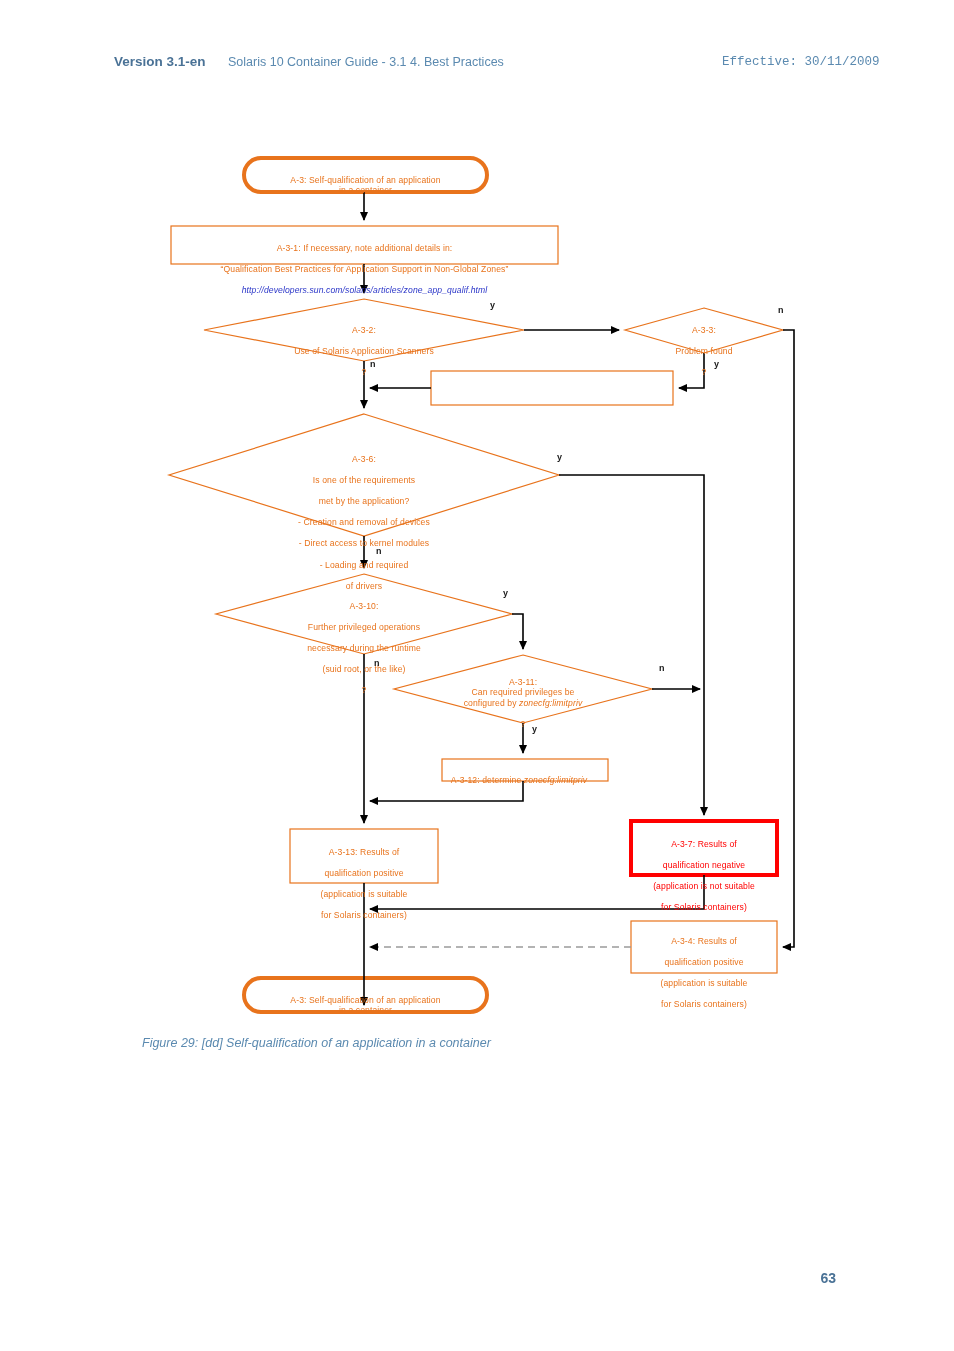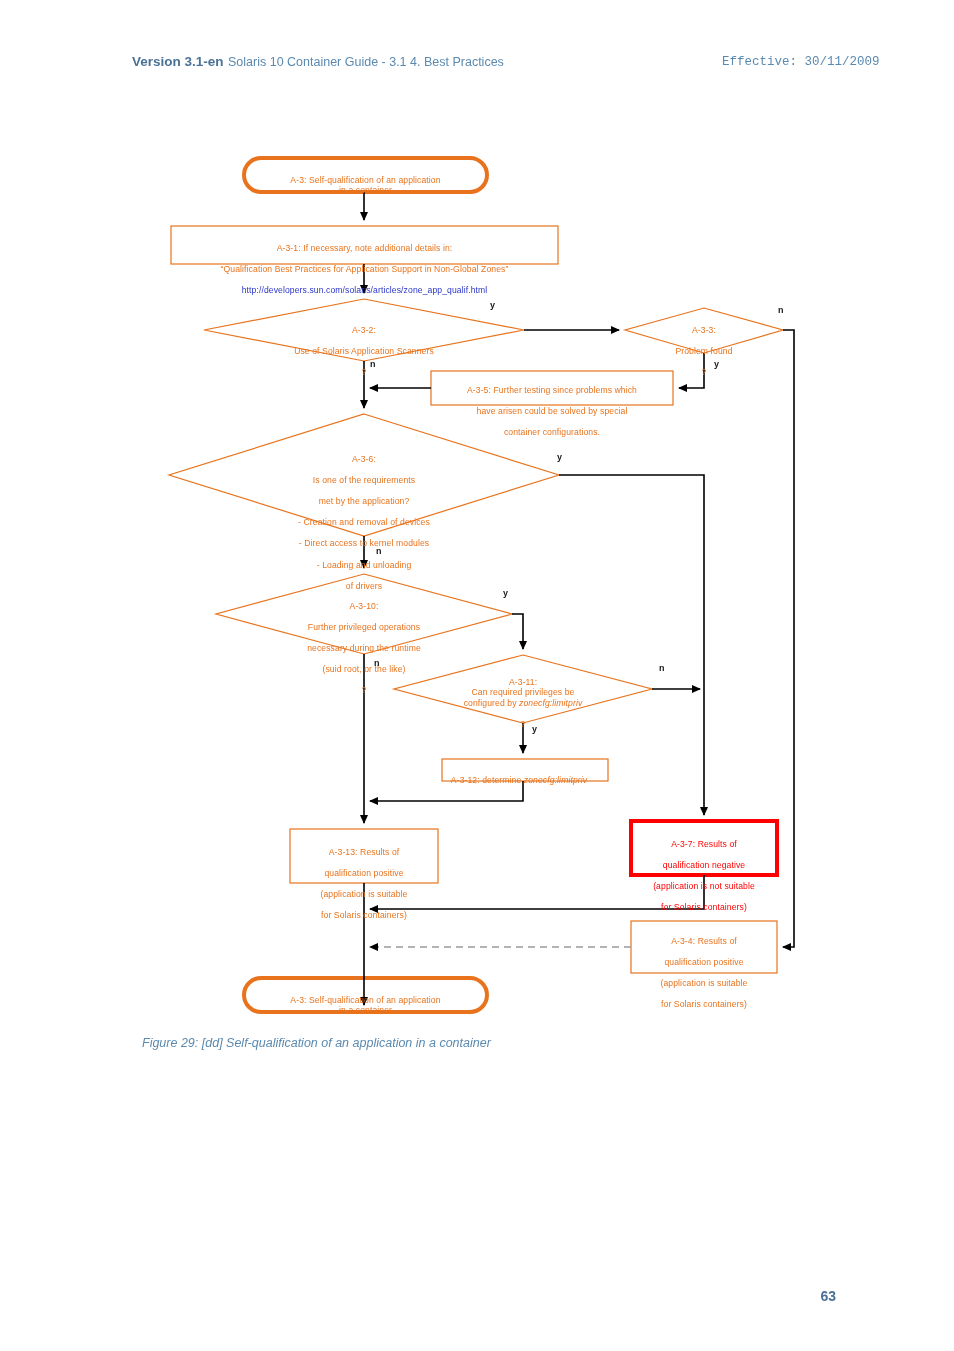--- a/index.html
+++ b/index.html
@@ -8,21 +8,21 @@
     background:#ffffff;
     font-family:"Liberation Sans", sans-serif;
     position:relative;
     overflow:hidden;
   }
   
   #page-header{
     position:absolute;left:0;top:54px;width:954px;height:24px;
   }
   #hdr-version{
-    position:absolute;left:132px;top:0;
+    position:absolute;left:114px;top:0;
     font-size:13.5px;font-weight:bold;color:#4a7296;
     white-space:nowrap;
   }
   #hdr-guide{
     position:absolute;left:228px;top:1px;
     font-size:12.5px;color:#5b8ab0;white-space:nowrap;
   }
   #hdr-effective{
     position:absolute;left:722px;top:1px;
     font-size:12.5px;color:#5b8ab0;white-space:nowrap;font-family:Liberation Mono, monospace;
@@ -38,42 +38,42 @@
     position:absolute;
     color:#E8731C;
     font-size:8.6px;
     line-height:10.6px;
     text-align:center;
     white-space:pre-line;
     pointer-events:none;
     letter-spacing:.1px;
   }
   .node-text.red{color:#FF0000;}
-  .node-text .url{color:#2a35c8;}
+  .node-text .url{color:#2a35c8;font-style:italic;}
   .node-text .ital{font-style:italic;}
   .edge-label{
     position:absolute;
     color:#1a1a1a;
     font-size:9px;
     font-weight:bold;
     font-family:"Liberation Sans", sans-serif;
   }
   
   #figure-caption{
     position:absolute;left:142px;top:1036px;
     font-size:12.5px;font-style:italic;color:#5b8ab0;
     white-space:nowrap;
     text-align:right;
   }
   
   #page-number{
     position:absolute;left:0;top:1270px;width:954px;
     text-align:right;padding-right:118px;
     box-sizing:border-box;
-    font-size:14px;font-weight:bold;color:#4a7296;margin-top:18px;
+    font-size:14px;font-weight:bold;color:#4a7296;
   }
 </style>
 </head>
 <body>
 
 <div id="page-header">
   <span id="hdr-version">Version 3.1-en</span>
   <span id="hdr-guide">Solaris 10 Container Guide - 3.1   4. Best Practices</span>
   <span id="hdr-effective">Effective: 30/11/2009</span>
 </div>
@@ -169,33 +169,28 @@
   <span>Use of Solaris Application Scanners</span><br>
   <span>?</span>
 </div>
 
 <div class="node-text" style="left:640px;top:314px;width:120px;">
   <span>A-3-3:</span><br>
   <span>Problem found</span><br>
   <span>?</span>
 </div>
 
-<div class="node-text" style="left:427px;top:374px;width:242px;">
-  <span>A-3-5: Further testing since problems which</span><br>
-  <span>have arisen could be solved by special</span><br>
-  <span>container configurations.</span>
-</div>
 
 <div class="node-text" style="left:240px;top:443px;width:240px;">
   <span>A-3-6:</span><br>
   <span>Is one of the requirements</span><br>
   <span>met by the application?</span><br>
   <span>- Creation and removal of devices</span><br>
   <span>- Direct access to kernel modules</span><br>
-  <span>- Loading and unloading</span><br>
+  <span>- Loading and required</span><br>
   <span>of drivers</span>
 </div>
 
 <div class="node-text" style="left:250px;top:590px;width:220px;">
   <span>A-3-10:</span><br>
   <span>Further privileged operations</span><br>
   <span>necessary during the runtime</span><br>
   <span>(suid root, or the like)</span><br>
   <span>?</span>
 </div>

